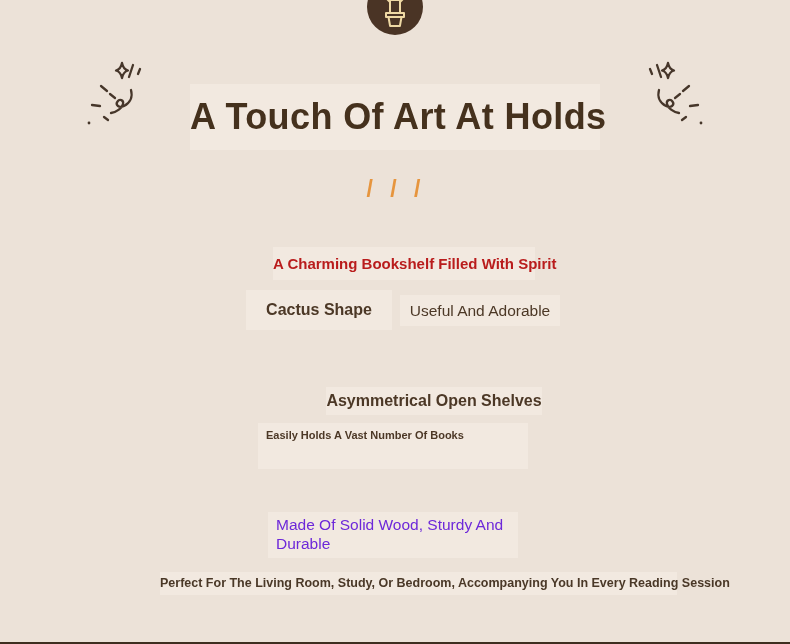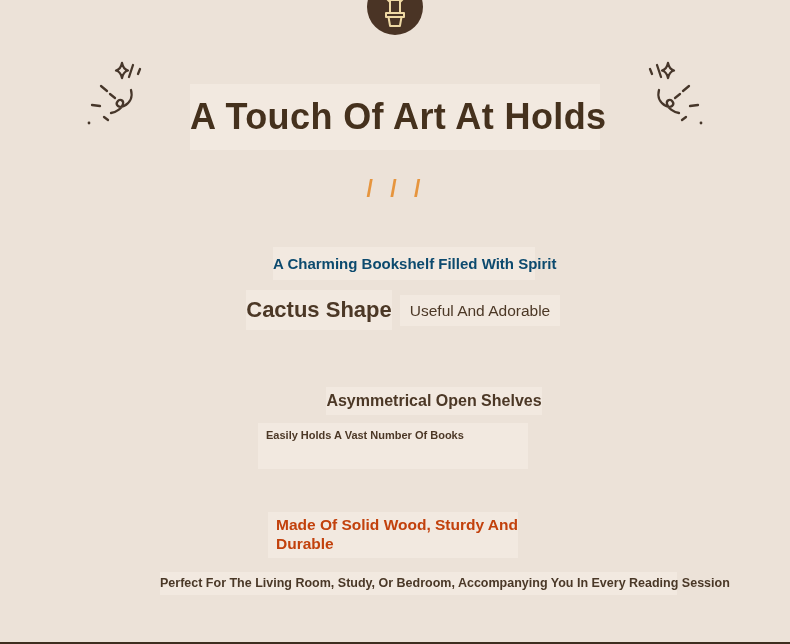--- a/index.html
+++ b/index.html
@@ -31,27 +31,27 @@
   }
   .divider{
     left:0;top:174px;width:790px;height:30px;
     line-height:30px;text-align:center;
     font-size:23px;font-weight:700;color:#e6953e;
     letter-spacing:3px;word-spacing:5px;
   }
   .tagline-box{
     left:273px;top:247px;width:262px;height:33px;
     line-height:33px;text-align:center;
-    font-size:15px;font-weight:600;color:#0c4a6e;
+    font-size:15px;font-weight:600;color:#b91c1c;
     white-space:nowrap;
   }
   .feature-primary{
     left:246px;top:290px;width:146px;height:40px;
     line-height:40px;text-align:center;
-    font-size:22px;font-weight:700;color:#4c3826;
+    font-size:16px;font-weight:700;color:#4c3826;
     white-space:nowrap;
   }
   .feature-secondary{
     left:400px;top:295px;width:160px;height:31px;
     line-height:31px;text-align:center;
     font-size:15.5px;font-weight:400;color:#4c3826;
     white-space:nowrap;
   }
   .feature-shelves{
     left:286px;top:387px;width:216px;height:28px;
@@ -62,21 +62,21 @@
   }
   .feature-capacity{
     left:258px;top:423px;width:262px;height:43px;
     padding:3px 0 0 8px;
     font-size:11px;font-weight:700;color:#4c3826;
     line-height:19px;
   }
   .feature-material{
     left:268px;top:512px;width:242px;height:43px;
     padding:3px 0 0 8px;
-    font-size:15.5px;font-weight:700;color:#c2410c;
+    font-size:15.5px;font-weight:400;color:#6d28d9;
     line-height:19px;
   }
   .footer-note{
     left:160px;top:572px;width:517px;height:23px;
     line-height:23px;text-align:right;
     font-size:12.5px;font-weight:600;color:#4a3827;
     white-space:nowrap;
   }
   .bottom-bar{
     left:0;bottom:0;width:790px;height:2px;

